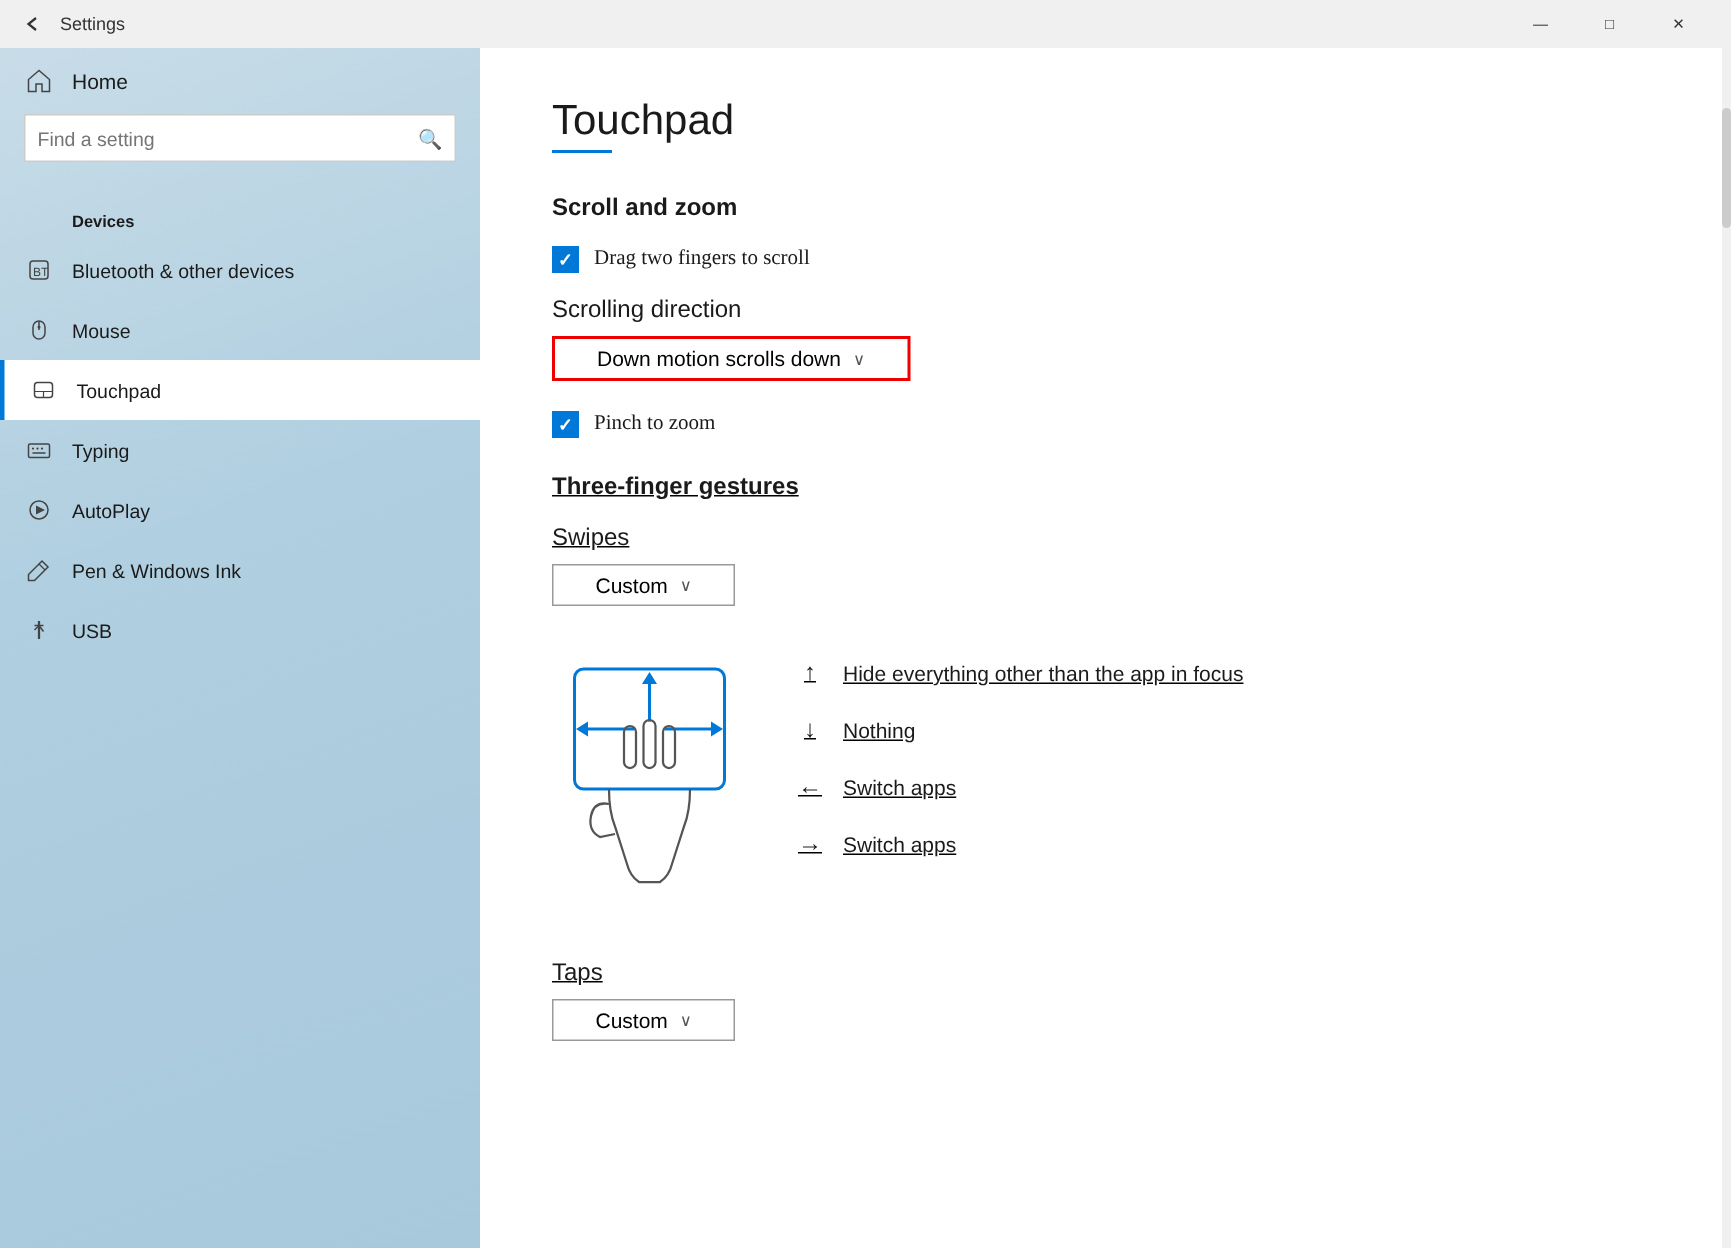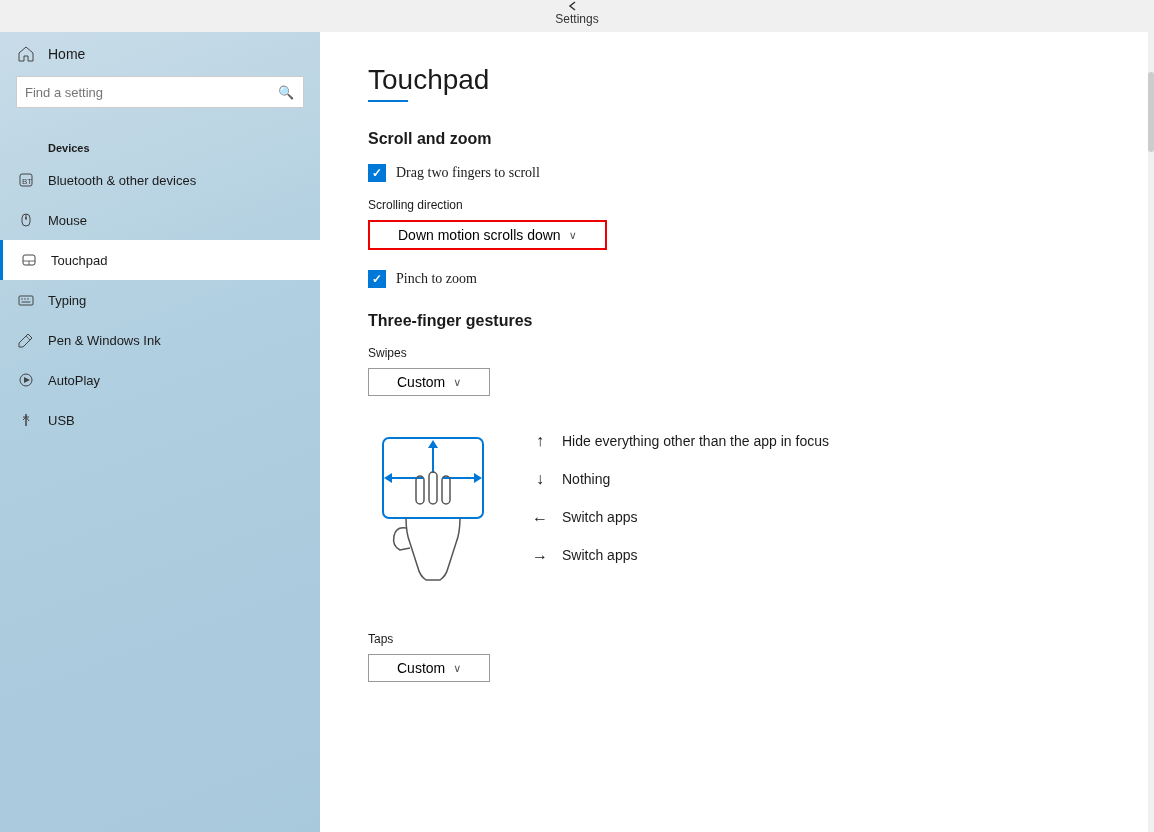--- a/index.html
+++ b/index.html
@@ -7,21 +7,20 @@
 
     
     .titlebar {
       height: 32px;
       background: #f0f0f0;
       display: flex;
       align-items: center;
       padding: 0 12px;
       user-select: none;
       flex-shrink: 0;
-      flex-direction: column;
     }
     .titlebar-back {
       width: 20px; height: 20px; display: flex; align-items: center; justify-content: center; cursor: pointer; margin-right: 8px;
     }
     .titlebar-title { font-size: 12px; color: #333; flex: 1; }
     .titlebar-controls { display: flex; gap: 0; }
     .titlebar-btn {
       width: 46px; height: 32px; display: flex; align-items: center; justify-content: center; cursor: pointer; font-size: 10px; color: #333;
     }
 
@@ -110,38 +109,38 @@
       display: flex;
       align-items: center;
       margin-bottom: 16px;
       gap: 10px;
     }
     .checkbox-box {
       width: 18px; height: 18px; background: #0078d7; border: 1px solid #0078d7; display: flex; align-items: center; justify-content: center; flex-shrink: 0;
     }
     .checkbox-box .checkmark { color: #fff; font-size: 12px; font-weight: bold; }
     .checkbox-label { font-size: 14px; color: #1a1a1a; font-family: Liberation Serif, serif; }
-    .field-label { font-size: 12px; color: #1a1a1a; margin-bottom: 8px; }
+    .field-label { font-size: 16px; color: #1a1a1a; margin-bottom: 8px; }
     .dropdown {
       display: inline-flex;
       align-items: center;
       border: 1px solid #999;
       padding: 5px 28px;
       background: #fff;
       cursor: pointer;
       font-size: 14px;
       min-width: 180px;
       justify-content: space-between;
       margin-bottom: 16px;
     }
     .dropdown.highlighted {
       border: 2px solid #e00; 
     }
     .dropdown-arrow { margin-left: 8px; font-size: 11px; color: #555; }
-    .three-finger-section { margin-top: 24px; }
+    .three-finger-section { margin-top: 24px; text-decoration: underline; }
     .swipes-container {
       display: flex;
       gap: 32px;
       align-items: flex-start;
       margin-top: 12px;
     }
     .gesture-illustration {
       width: 130px;
       height: 180px;
       flex-shrink: 0;
@@ -261,35 +260,35 @@
             <line x1="10" y1="7" x2="10" y2="7" stroke="#444" stroke-width="1.5" stroke-linecap="round"></line>
             <line x1="4" y1="10" x2="12" y2="10" stroke="#444" stroke-width="1" stroke-linecap="round"></line>
           </svg>
       </span>
       <span>Typing</span>
     </div>
 
     <div class="sidebar-item">
       <span class="icon">
         <svg width="16" height="16" viewBox="0 0 16 16">
+            <circle cx="8" cy="8" r="6" stroke="#444" stroke-width="1" fill="none"></circle>
+            <polygon points="6,5 12,8 6,11" fill="#444"></polygon>
+          </svg>
+      </span>
+      <span>AutoPlay</span>
+    </div>
+
+    <div class="sidebar-item">
+      <span class="icon">
+        <svg width="16" height="16" viewBox="0 0 16 16">
             <path d="M10 2 L14 6 L5 15 L1 15 L1 11 Z" stroke="#444" stroke-width="1" fill="none"></path>
             <line x1="8" y1="4" x2="12" y2="8" stroke="#444" stroke-width="0.8"></line>
           </svg>
       </span>
       <span>Pen &amp; Windows Ink</span>
-    </div>
-
-    <div class="sidebar-item">
-      <span class="icon">
-        <svg width="16" height="16" viewBox="0 0 16 16">
-            <circle cx="8" cy="8" r="6" stroke="#444" stroke-width="1" fill="none"></circle>
-            <polygon points="6,5 12,8 6,11" fill="#444"></polygon>
-          </svg>
-      </span>
-      <span>AutoPlay</span>
     </div>
 
     <div class="sidebar-item">
       <span class="icon">
         <svg width="16" height="16" viewBox="0 0 16 16">
             <line x1="8" y1="2" x2="8" y2="14" stroke="#444" stroke-width="1.5"></line>
             <line x1="5" y1="5" x2="11" y2="5" stroke="#444" stroke-width="1"></line>
             <line x1="8" y1="5" x2="5" y2="8" stroke="#444" stroke-width="1"></line>
             <line x1="8" y1="5" x2="11" y2="9" stroke="#444" stroke-width="1"></line>
           </svg>

